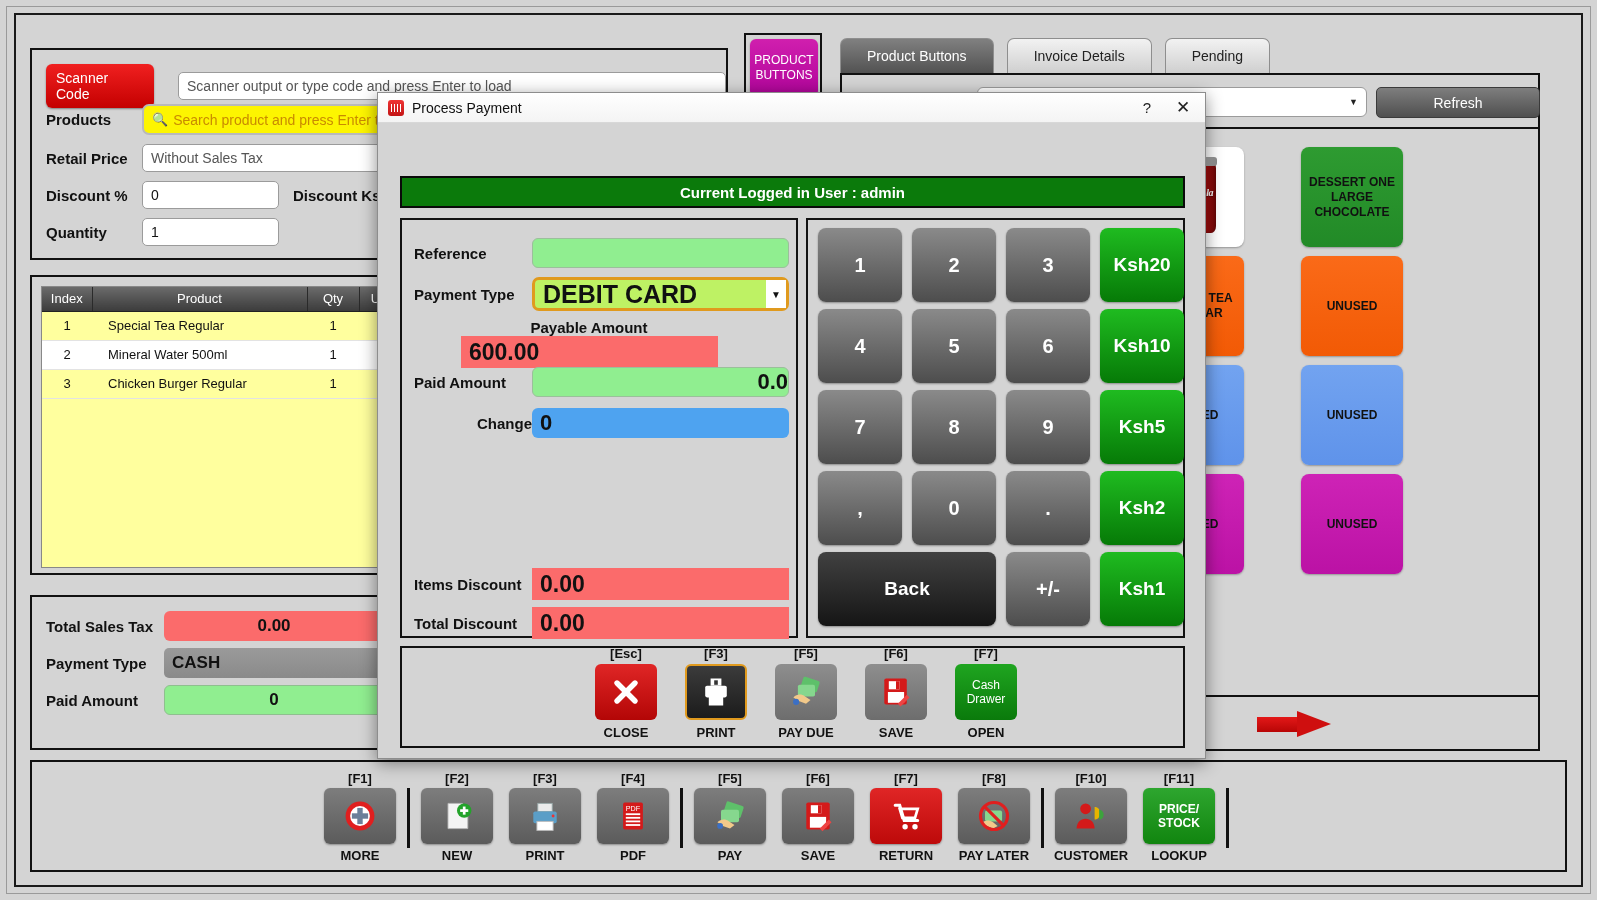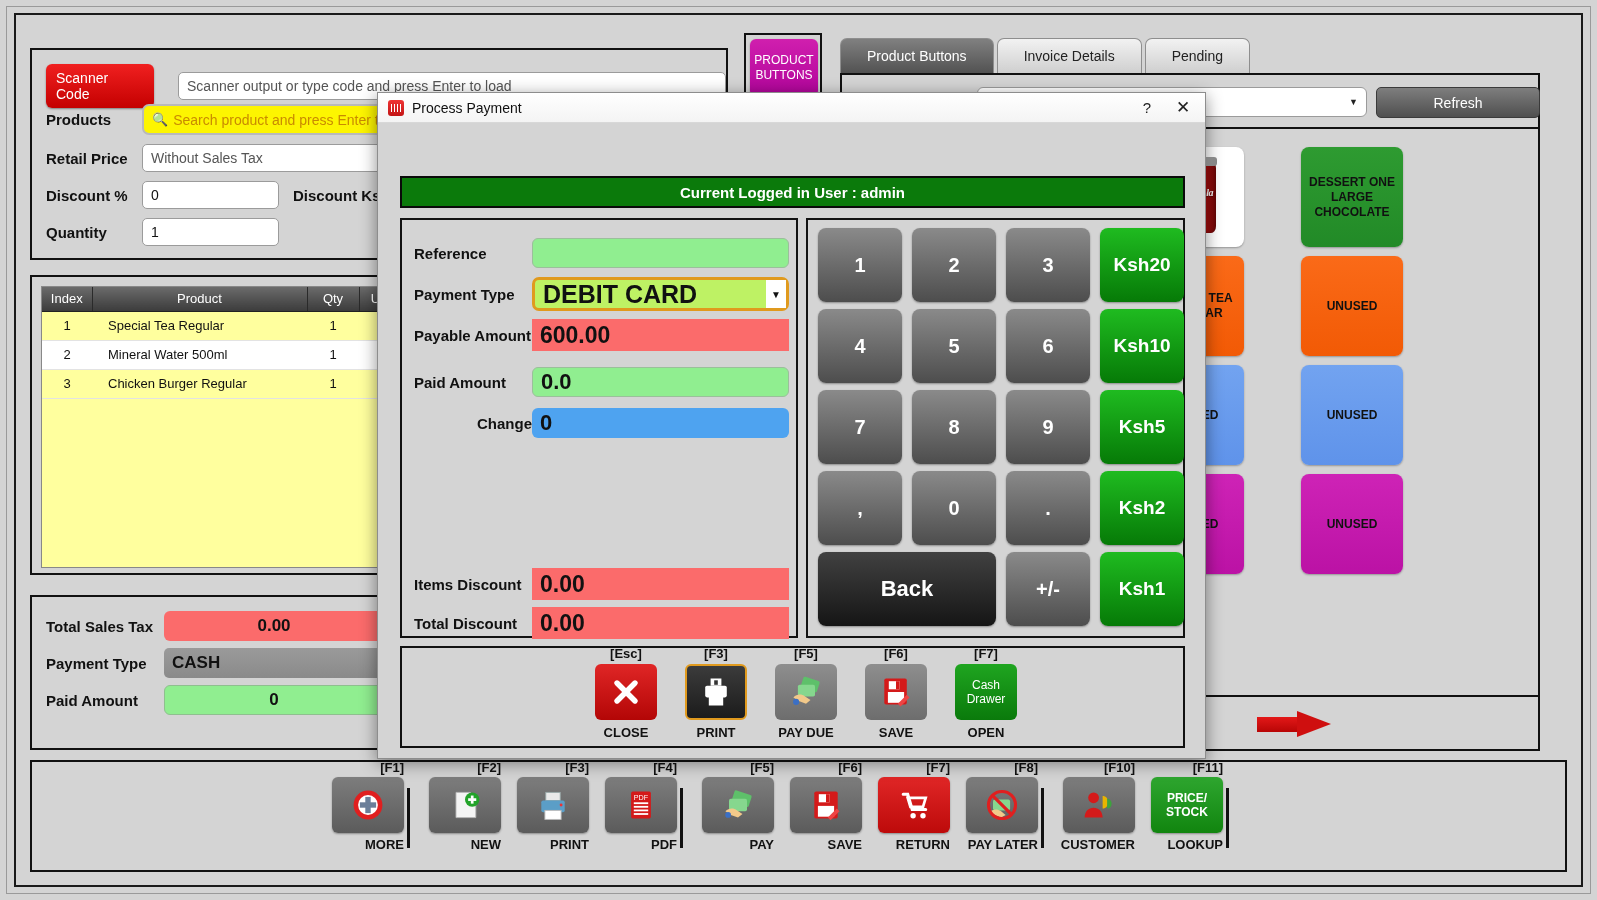--- a/index.html
+++ b/index.html
@@ -119,21 +119,21 @@
   }
   .pb-magenta {
     position:absolute; left:4px; top:4px; width:68px; height:58px;
     background: linear-gradient(#d01fae,#b0049a);
     border-radius: 6px; color:#fff; font-size: 12px;
     display:flex; flex-direction:column; align-items:center; justify-content:center;
     line-height: 1.25; box-shadow: 0 1px 2px rgba(0,0,0,.35);
   }
 
   
-  .tabbar { position: absolute; left: 840px; top: 38px; display: flex; gap: 3px; }
+  .tabbar { position: absolute; left: 840px; top: 38px; display: flex; gap: 13px; }
   .tab {
     height: 35px; padding: 0 26px; display:flex; align-items:center; justify-content:center;
     font-size: 14px; color:#222;
     border-radius: 7px 7px 0 0;
     border: 1px solid #8e8e8e; border-bottom: none;
     background: linear-gradient(#f2f2f2,#cfcfcf);
   }
   .tab.active {
     background: linear-gradient(#808080,#525252);
     color: #fff;
@@ -216,22 +216,22 @@
   }
 
   
   .bottom-bar {
     position: absolute; left: 30px; top: 760px;
     width: 1537px; height: 112px;
     border: 2px solid #111; background: #d4d4d4;
   }
   .tbwrap { display:flex; align-items:flex-end; height:100%; padding-left: 284px; }
   .tbitem {
-    width: 88px; display:flex; flex-direction:column; align-items:flex-end;
-    padding-bottom: 18px;
+    width: 88px; display:flex; flex-direction:column; align-items:center;
+    padding-bottom: 7px;
   }
   .tbkey { font-size: 13px; font-weight:bold; color:#111; height: 17px; }
   .tbbtn {
     width: 72px; height: 56px; border-radius: 6px;
     background: linear-gradient(#7d7d7d,#5b5b5b);
     display:flex; align-items:center; justify-content:center;
     box-shadow: 0 1px 2px rgba(0,0,0,.35);
   }
   .tbbtn.red { background: linear-gradient(#e02626,#bd0a0a); }
   .tbbtn.green { background: linear-gradient(#2ea62f,#11850f); color:#fff;
@@ -277,21 +277,21 @@
 
   .form-box {
     position: absolute; left: 22px; top: 95px; width: 398px; height: 420px;
     border: 2px solid #111; background: #d4d4d4;
   }
   .frow { position:absolute; display:flex; align-items:center; }
   .flabel { font-size: 15px; font-weight: bold; color:#111; text-align:left; }
   .fin-green {
     background: #90ee90; border: 1px solid #9bbf9b; border-radius: 6px;
     height: 30px; display:flex; align-items:center; padding-left: 8px;
-    font-size: 22px; font-weight: bold; color:#111;
+    font-size: 22px; font-weight: bold; color:#111;justify-content:flex-end;
   }
   .fin-red {
     background: #fb6b6b; border-radius: 0;
     height: 32px; display:flex; align-items:center; padding-left: 8px;
     font-size: 23px; font-weight: bold; color:#111;
   }
   .fin-blue {
     background: #4ea3f0; border-radius: 6px;
     height: 30px; display:flex; align-items:center; padding-left: 8px;
     font-size: 22px; font-weight: bold; color:#111;
@@ -318,21 +318,21 @@
   }
   .key {
     height: 74px; border-radius: 8px;
     background: linear-gradient(#8a8a8a,#4d4d4d);
     color: #fff; font-size: 20px; font-weight: bold;
     display:flex; align-items:center; justify-content:center;
     box-shadow: 0 1px 2px rgba(0,0,0,.35);
   }
   .key.cash { background: linear-gradient(#1fbb20,#067a07); font-size: 19px; }
   .key.back {
-    grid-column: span 2; background: linear-gradient(#414141,#151515); font-size: 22px;
+    grid-column: span 2; background: linear-gradient(#414141,#151515); font-size: 19px;
   }
 
   .actions-box {
     position: absolute; left: 22px; top: 523px; width: 785px; height: 102px;
     border: 2px solid #111; background: #d4d4d4;
   }
   .actwrap { display:flex; align-items:flex-end; height: 100%; padding-left: 185px; gap: 12px; }
   .actitem { width: 78px; display:flex; flex-direction:column; align-items:center; padding-bottom: 6px;}
   .actkey { font-size: 13px; font-weight:bold; color:#111; height: 18px; }
   .actbtn {
@@ -658,21 +658,21 @@
         </div>
 
         <div class="frow" style="left:12px; top:57px; width:375px;">
           <div class="flabel" style="width:118px;">Payment Type</div>
           <div class="fin-combo" style="width:257px;">
             <span>DEBIT CARD</span>
             <span class="combo-arrow">▼</span>
           </div>
         </div>
 
-        <div class="frow" style="left:12px; top:99px; width:375px;">
+        <div class="frow" style="left:0; top:99px; width:375px;flex-direction:column;">
           <div class="flabel" style="width:118px;">Payable Amount</div>
           <div class="fin-red" style="width:257px;">600.00</div>
         </div>
 
         <div class="frow" style="left:12px; top:147px; width:375px;">
           <div class="flabel" style="width:118px;">Paid Amount</div>
           <div class="fin-green" style="width:257px;">
             <span>0.0</span>
           </div>
         </div>

